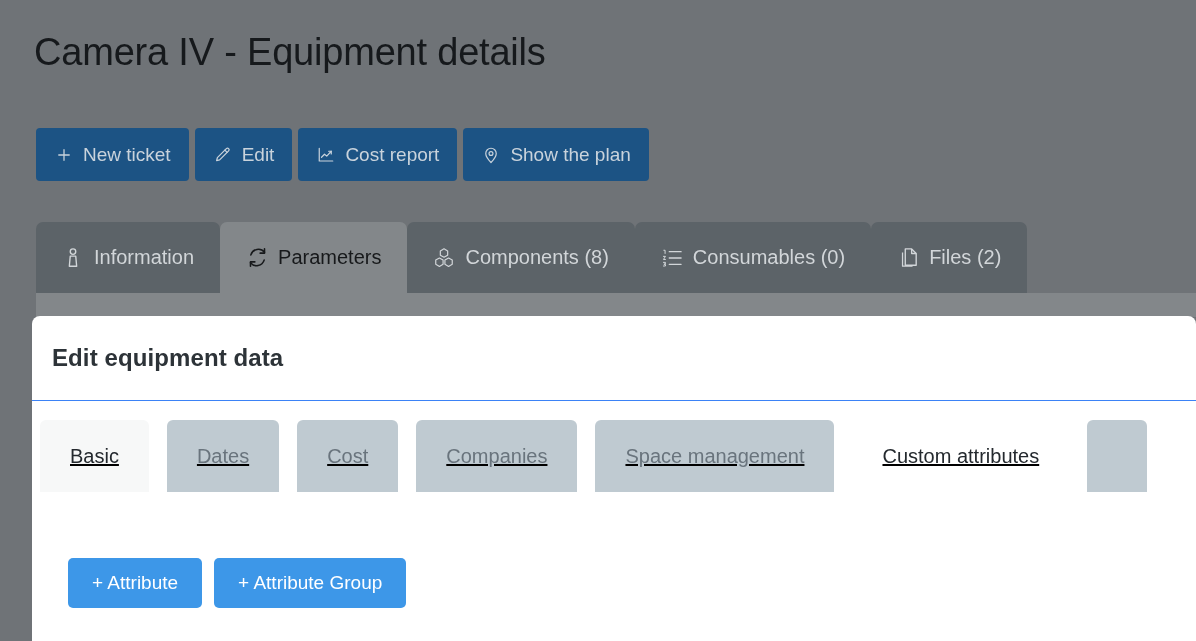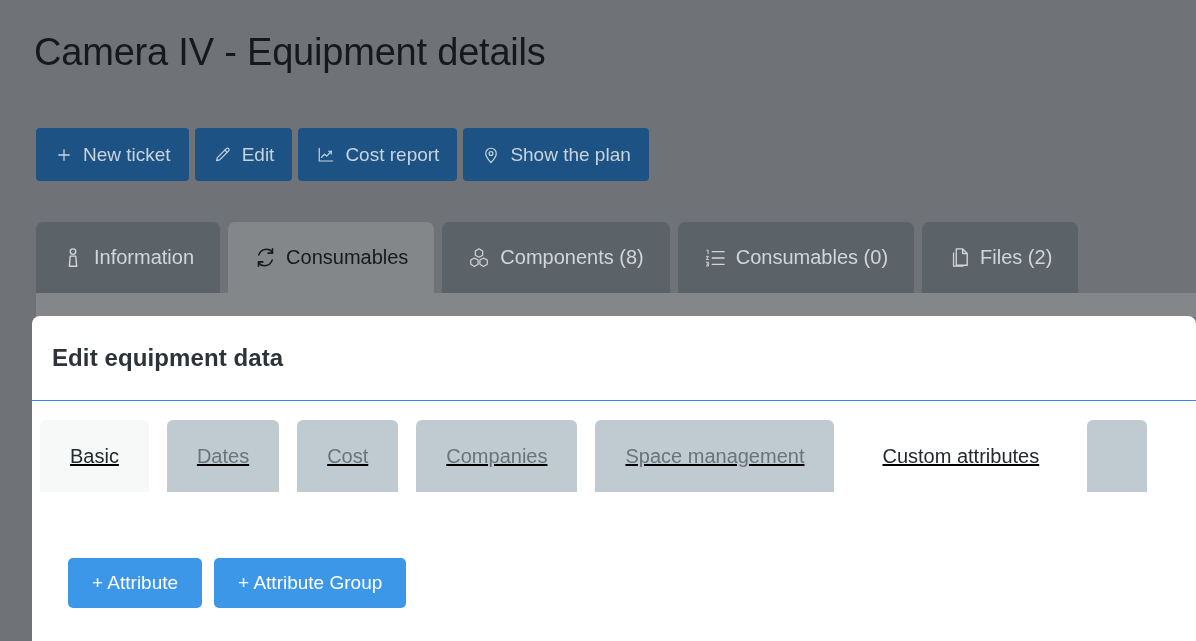--- a/index.html
+++ b/index.html
@@ -56,21 +56,21 @@
   .action-btn .ic svg { display:block; }
 
   
   .tabbar {
     position: absolute;
     left: 36px;
     top: 222px;
     height: 71px;
     display: flex;
     align-items: flex-start;
-    gap: 8px;
+    gap: 0;
   }
   .tab {
     height: 71px;
     display: flex;
     align-items: center;
     gap: 10px;
     padding: 0 26px;
     font-size: 20px;
     color: #d2d6d9;
     background: #5c6368;
@@ -237,21 +237,21 @@
 
   <div class="tab active">
     <span class="ic">
       <svg width="21" height="21" viewBox="0 0 24 24" fill="none" stroke="#17191b" stroke-width="1.8" stroke-linecap="round" stroke-linejoin="round">
         <path d="M20 6a9 9 0 0 0-15.6 3"></path>
         <path d="M4 18a9 9 0 0 0 15.6-3"></path>
         <path d="M20 2v5h-5"></path>
         <path d="M4 22v-5h5"></path>
       </svg>
     </span>
-    <span>Consumables</span>
+    <span>Parameters</span>
   </div>
 
   <div class="tab">
     <span class="ic">
       <svg width="22" height="22" viewBox="0 0 24 24" fill="none" stroke="#d2d6d9" stroke-width="1.3" stroke-linejoin="round">
         <path d="M12 2l4 2.3v4.6L12 11.2 8 8.9V4.3z"></path>
         <path d="M7 12l4 2.3v4.6L7 21.2 3 18.9v-4.6z"></path>
         <path d="M17 12l4 2.3v4.6L17 21.2 13 18.9v-4.6z"></path>
       </svg>
     </span>

